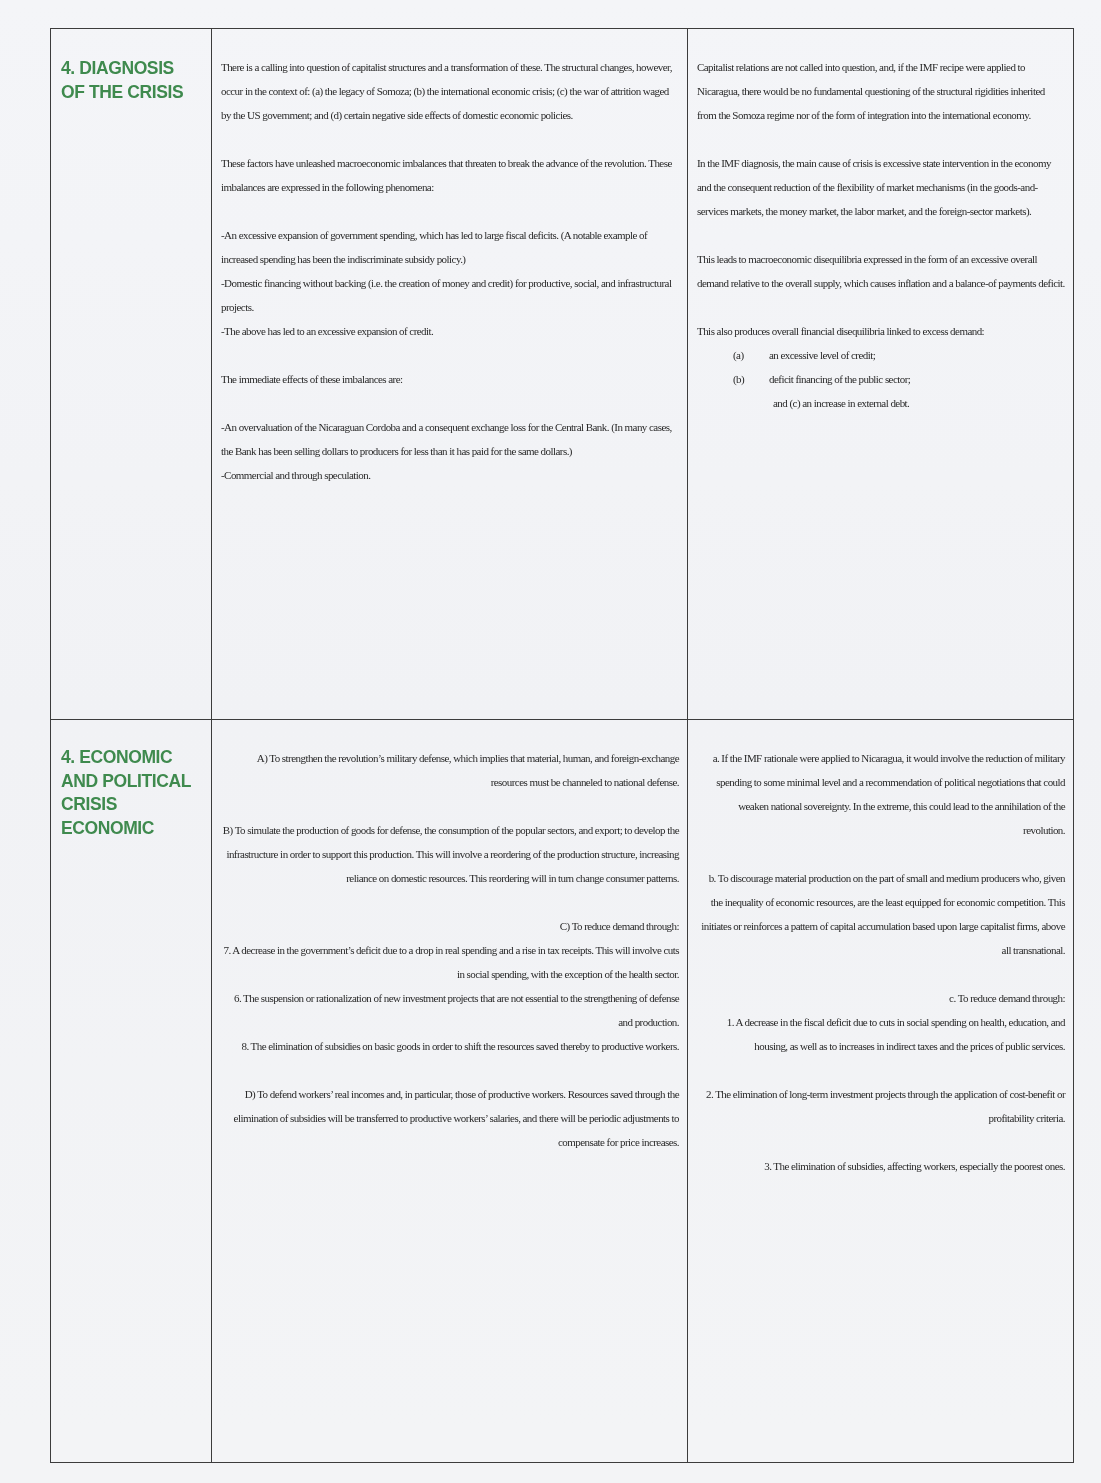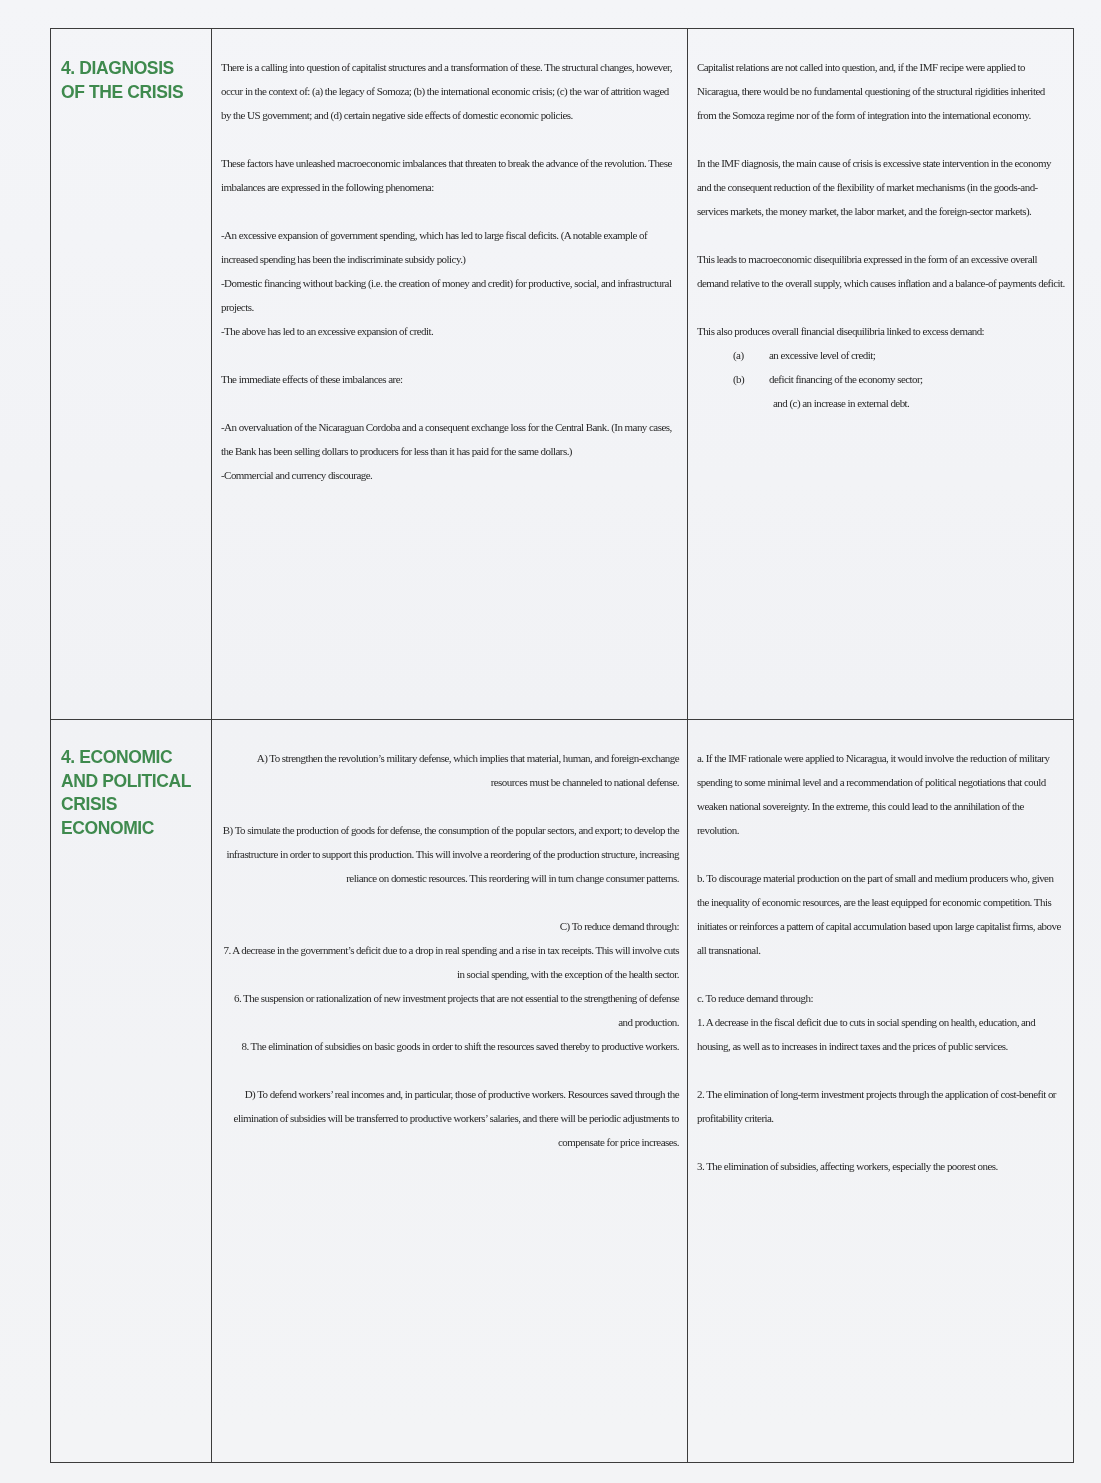--- a/index.html
+++ b/index.html
@@ -98,21 +98,21 @@
             <p class="para">
               <span class="line">-An excessive expansion of government spending, which has led to large fiscal deficits.  (A notable example of increased spending has been the indiscriminate subsidy policy.)</span>
               <span class="line">-Domestic financing without backing (i.e. the creation of money and credit) for productive, social, and infrastructural projects.</span>
               <span class="line">-The above has led to an excessive expansion of credit.</span>
             </p>
             <p class="para">
               <span class="line">The immediate effects of these imbalances are:</span>
             </p>
             <p class="para">
               <span class="line">-An overvaluation of the Nicaraguan Cordoba and a consequent exchange loss for the Central Bank.  (In many cases, the Bank has been selling dollars to producers for less than it has paid for the same dollars.)</span>
-              <span class="line">-Commercial and currency discourage.</span>
+              <span class="line">-Commercial and through speculation.</span>
             </p>
           </div>
         </td>
         <td class="col3">
           <div class="cell-text">
             <p class="para">
               <span class="line">Capitalist relations are not called into question, and, if the IMF recipe were applied to Nicaragua, there would be no fundamental questioning of the structural rigidities inherited from the Somoza regime nor of the form of integration into the international economy.</span>
             </p>
             <p class="para">
               <span class="line">In the IMF diagnosis, the main cause of crisis is excessive state intervention in the economy and the consequent reduction of the flexibility of market mechanisms (in the goods-and-services markets, the money market, the labor market, and the foreign-sector markets).</span>
@@ -122,21 +122,21 @@
             </p>
             <p class="para">
               <span class="line">This also produces overall financial disequilibria linked to excess demand:</span>
               <span class="sub-list">
                 <span class="sub-item">
                   <span class="marker">(a)</span>
                   <span class="txt">an excessive level of credit;</span>
                 </span>
                 <span class="sub-item">
                   <span class="marker">(b)</span>
-                  <span class="txt">deficit financing of the economy sector;</span>
+                  <span class="txt">deficit financing of the public sector;</span>
                 </span>
                 <span class="cont">and (c) an increase in external debt.</span>
               </span>
             </p>
           </div>
         </td>
       </tr>
 
       <tr class="row-5">
         <td>
@@ -160,21 +160,21 @@
               <span class="line">7. A decrease in the government’s deficit due to a drop in real spending and a rise in tax receipts.  This will involve cuts in social spending, with the exception of the health sector.</span>
               <span class="line">6. The suspension or rationalization of new investment projects that are not essential to the strengthening of defense and production.</span>
               <span class="line">8. The elimination of subsidies on basic goods in order to shift the resources saved thereby to productive workers.</span>
             </p>
             <p class="para">
               <span class="line">D) To defend workers’ real incomes and, in particular, those of productive workers.  Resources saved through the elimination of subsidies will be transferred to productive workers’ salaries, and there will be periodic adjustments to compensate for price increases.</span>
             </p>
           </div>
         </td>
         <td class="col3">
-          <div class="cell-text" style="padding-top:26px;">
+          <div class="cell-text" style="padding-top:26px;text-align:right;">
             <p class="para">
               <span class="line">a. If the IMF rationale were applied to Nicaragua, it would involve the reduction of military spending to some minimal level and a recommendation of political negotiations that could weaken national sovereignty.  In the extreme, this could lead to the annihilation of the revolution.</span>
             </p>
             <p class="para">
               <span class="line">b. To discourage material production on the part of small and medium producers who, given the inequality of economic resources, are the least equipped for economic competition.  This initiates or reinforces a pattern of capital accumulation based upon large capitalist firms, above all transnational.</span>
             </p>
             <p class="para">
               <span class="line">c. To reduce demand through:</span>
               <span class="line">1. A decrease in the fiscal deficit due to cuts in social spending on health, education, and housing, as well as to increases in indirect taxes and the prices of public services.</span>
             </p>

